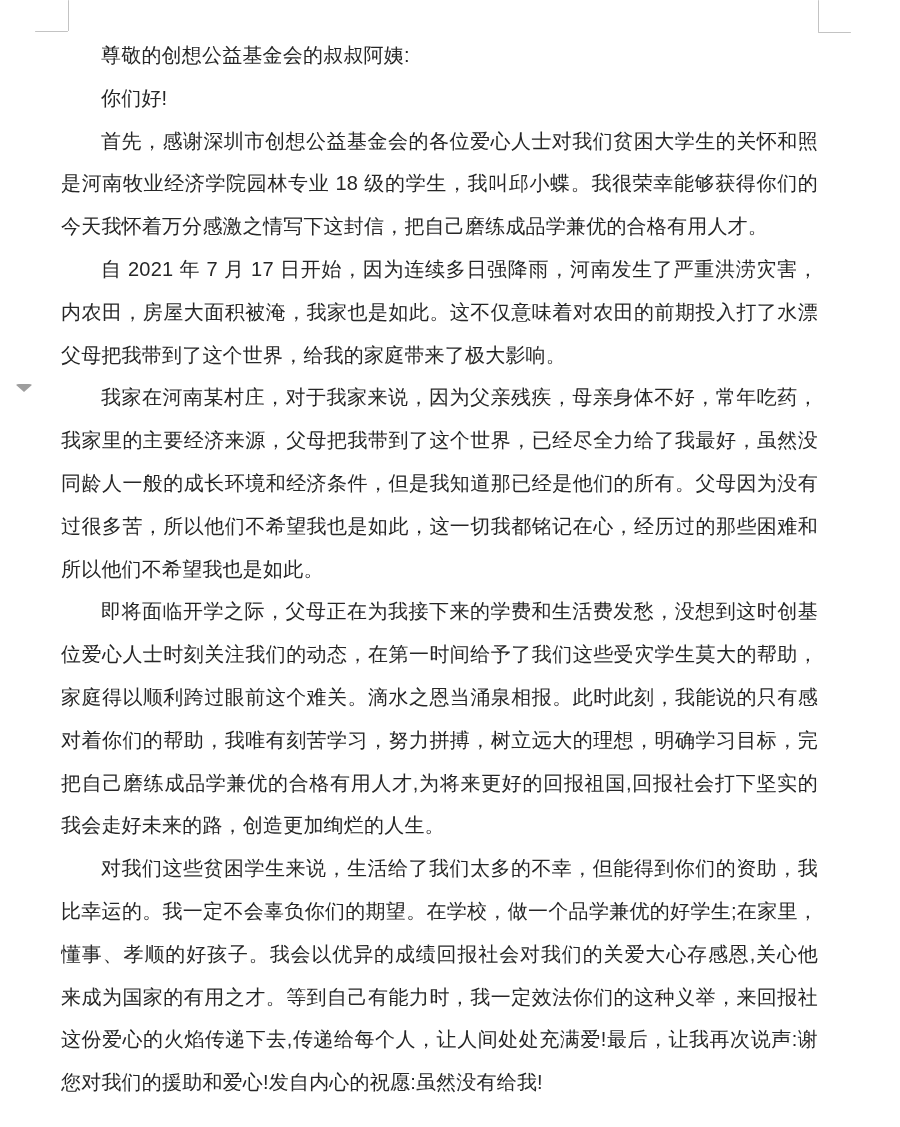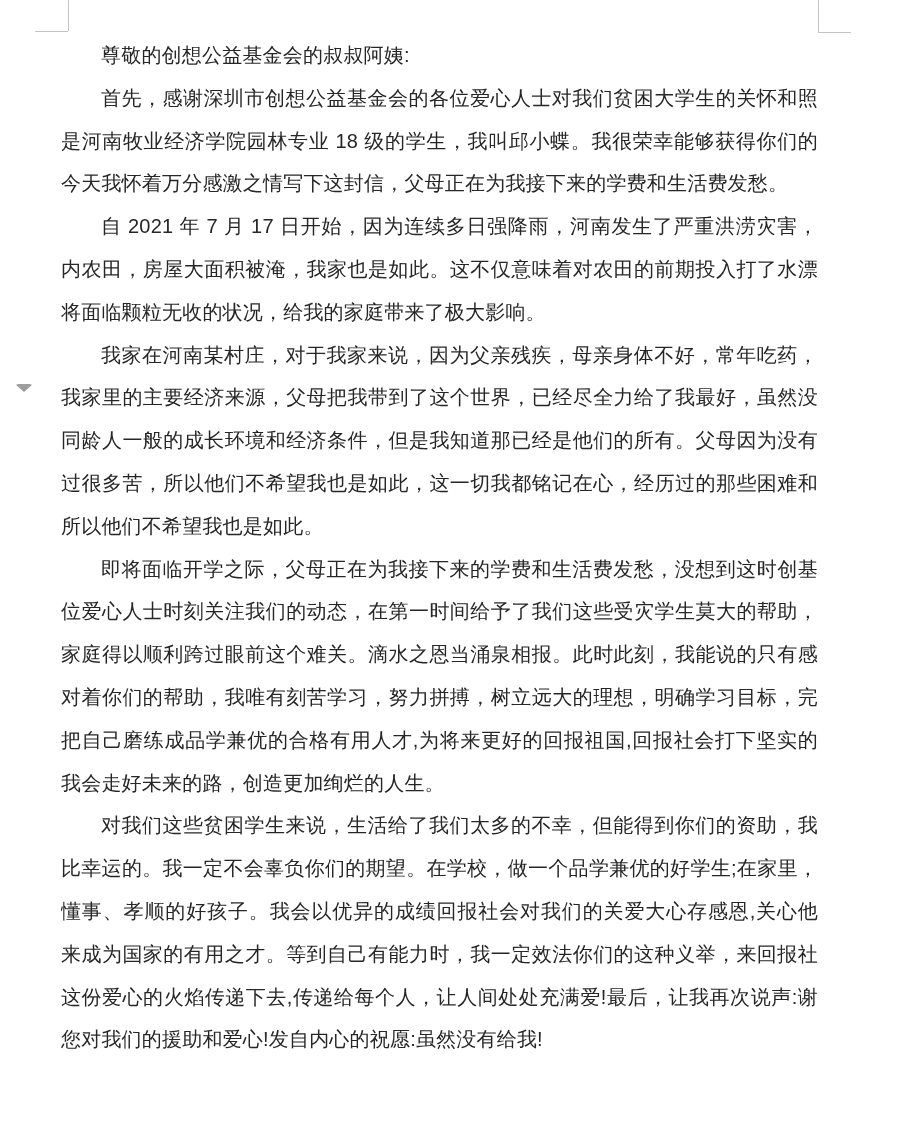--- a/index.html
+++ b/index.html
@@ -75,28 +75,31 @@
   <div class="crop tr-v"></div>
   <div class="crop tr-h"></div>
 
   <div class="collapse-marker"></div>
 
   <div class="doc-text">
       <div class="para">
         <div class="line indent para-end">尊敬的创想公益基金会的叔叔阿姨:</div>
       </div>
       <div class="para">
+        <div class="line indent para-end">你们好!</div>
+      </div>
+      <div class="para">
         <div class="line indent">首先，感谢深圳市创想公益基金会的各位爱心人士对我们贫困大学生的关怀和照顾。我</div>
         <div class="line">是河南牧业经济学院园林专业 18 级的学生，我叫邱小蝶。我很荣幸能够获得你们的资助，</div>
-        <div class="line para-end">今天我怀着万分感激之情写下这封信，父母正在为我接下来的学费和生活费发愁。</div>
+        <div class="line para-end">今天我怀着万分感激之情写下这封信，把自己磨练成品学兼优的合格有用人才。</div>
       </div>
       <div class="para">
         <div class="line indent">自 2021 年 7 月 17 日开始，因为连续多日强降雨，河南发生了严重洪涝灾害，致使省</div>
         <div class="line">内农田，房屋大面积被淹，我家也是如此。这不仅意味着对农田的前期投入打了水漂同时也</div>
-        <div class="line para-end">将面临颗粒无收的状况，给我的家庭带来了极大影响。</div>
+        <div class="line para-end">父母把我带到了这个世界，给我的家庭带来了极大影响。</div>
       </div>
       <div class="para">
         <div class="line indent">我家在河南某村庄，对于我家来说，因为父亲残疾，母亲身体不好，常年吃药，种田是</div>
         <div class="line">我家里的主要经济来源，父母把我带到了这个世界，已经尽全力给了我最好，虽然没有给我</div>
         <div class="line">同龄人一般的成长环境和经济条件，但是我知道那已经是他们的所有。父母因为没有文化吃</div>
         <div class="line">过很多苦，所以他们不希望我也是如此，这一切我都铭记在心，经历过的那些困难和磨难让</div>
         <div class="line para-end">所以他们不希望我也是如此。</div>
       </div>
       <div class="para">
         <div class="line indent">即将面临开学之际，父母正在为我接下来的学费和生活费发愁，没想到这时创基金的各</div>

